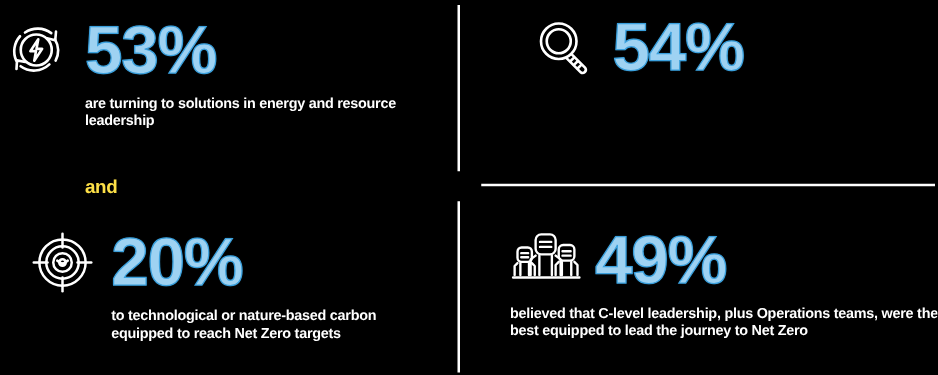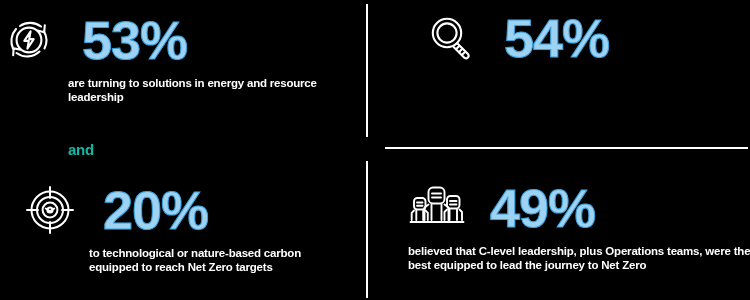--- a/index.html
+++ b/index.html
@@ -43,21 +43,21 @@
     width: 348px;
   }
   .cell.c1 { left: 0px;   top: 8px;   }
   .cell.c2 { left: 386px; top: 6px; margin-left: 36px;   }
   .cell.c3 { left: 0px;   top: 178px; padding-left: 21px; }
   .cell.c4 { left: 408px; top: 176px; }
 
   .stat-row {
     display: flex;
     align-items: center;
-    gap: 24px;
+    gap: 10px;
     height: 64px;
   }
 
   .stat-icon {
     flex: 0 0 auto;
     width: 58px;
     height: 58px;
     display: flex;
     align-items: center;
     justify-content: center;
@@ -95,21 +95,21 @@
 
   
   .connector {
     position: absolute;
     left: 68px;
     top: 142px;
     font-family: "Liberation Sans", sans-serif;
     font-weight: bold;
     font-size: 15px;
     line-height: 15px;
-    color: #14b8a6;
+    color: #fde047;
     letter-spacing: -0.3px;
   }
 </style>
 </head>
 <body>
 
 <div id="infographic">
 
   <div class="divider-vertical top"></div>
   <div class="divider-vertical bottom"></div>

